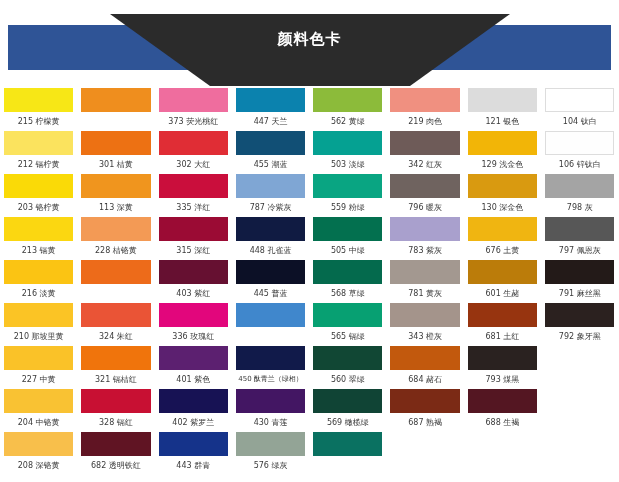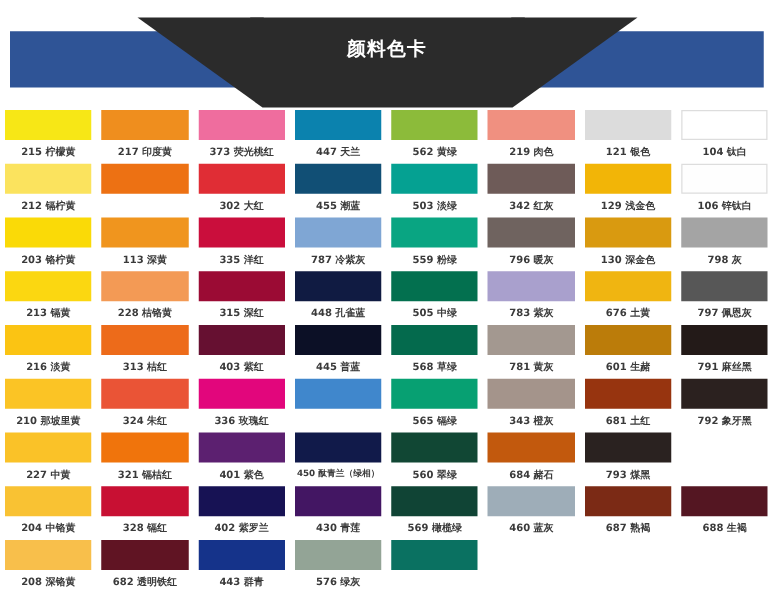--- a/index.html
+++ b/index.html
@@ -77,21 +77,20 @@
     z-index: 5;
     font-family: "DejaVu Sans", "Liberation Sans", sans-serif;
   }
 
   
   .grid {
     position: relative;
     width: 619px;
     padding: 0 0 0 0;
     box-sizing: border-box;
-    font-weight: bold;
   }
   .row {
     display: flex;
     width: 619px;
     height: 43px;
     box-sizing: border-box;
   }
   .cell {
     width: 77.3px;
     height: 43px;
@@ -137,21 +136,20 @@
 </div>
 
 <div class="grid" id="swatch-grid">
     <div class="row">
       <div class="cell">
         <div class="swatch" style="background: rgb(247, 231, 22);"></div>
         <div class="label">215 柠檬黄</div>
       </div>
       <div class="cell">
         <div class="swatch" style="background: rgb(239, 142, 30);"></div>
-        <div class="label">217 印度黄</div>
       </div>
       <div class="cell">
         <div class="swatch" style="background: rgb(239, 109, 158);"></div>
         <div class="label">373 荧光桃红</div>
       </div>
       <div class="cell">
         <div class="swatch" style="background: rgb(11, 130, 174);"></div>
         <div class="label">447 天兰</div>
       </div>
       <div class="cell">
@@ -171,20 +169,21 @@
         <div class="label">104 钛白</div>
       </div>
     </div>
     <div class="row">
       <div class="cell">
         <div class="swatch" style="background: rgb(251, 227, 94);"></div>
         <div class="label">212 镉柠黄</div>
       </div>
       <div class="cell">
         <div class="swatch" style="background: rgb(237, 113, 19);"></div>
+        <div class="label">301 桔黄</div>
       </div>
       <div class="cell">
         <div class="swatch" style="background: rgb(224, 45, 53);"></div>
         <div class="label">302 大红</div>
       </div>
       <div class="cell">
         <div class="swatch" style="background: rgb(17, 79, 117);"></div>
         <div class="label">455 潮蓝</div>
       </div>
       <div class="cell">
@@ -272,21 +271,20 @@
         <div class="label">797 佩恩灰</div>
       </div>
     </div>
     <div class="row">
       <div class="cell">
         <div class="swatch" style="background: rgb(251, 196, 19);"></div>
         <div class="label">216 淡黄</div>
       </div>
       <div class="cell">
         <div class="swatch" style="background: rgb(237, 107, 26);"></div>
-        <div class="label">313 桔红</div>
       </div>
       <div class="cell">
         <div class="swatch" style="background: rgb(102, 16, 49);"></div>
         <div class="label">403 紫红</div>
       </div>
       <div class="cell">
         <div class="swatch" style="background: rgb(12, 16, 38);"></div>
         <div class="label">445 普蓝</div>
       </div>
       <div class="cell">
@@ -382,24 +380,20 @@
         <div class="swatch" style="background: rgb(23, 18, 84);"></div>
         <div class="label">402 紫罗兰</div>
       </div>
       <div class="cell">
         <div class="swatch" style="background: rgb(67, 22, 99);"></div>
         <div class="label">430 青莲</div>
       </div>
       <div class="cell">
         <div class="swatch" style="background: rgb(16, 68, 53);"></div>
         <div class="label">569 橄榄绿</div>
-      </div>
-      <div class="cell">
-        <div class="swatch" style="background: rgb(158, 173, 184);"></div>
-        <div class="label">460 蓝灰</div>
       </div>
       <div class="cell">
         <div class="swatch" style="background: rgb(123, 42, 21);"></div>
         <div class="label">687 熟褐</div>
       </div>
       <div class="cell">
         <div class="swatch" style="background: rgb(84, 22, 34);"></div>
         <div class="label">688 生褐</div>
       </div>
     </div>

